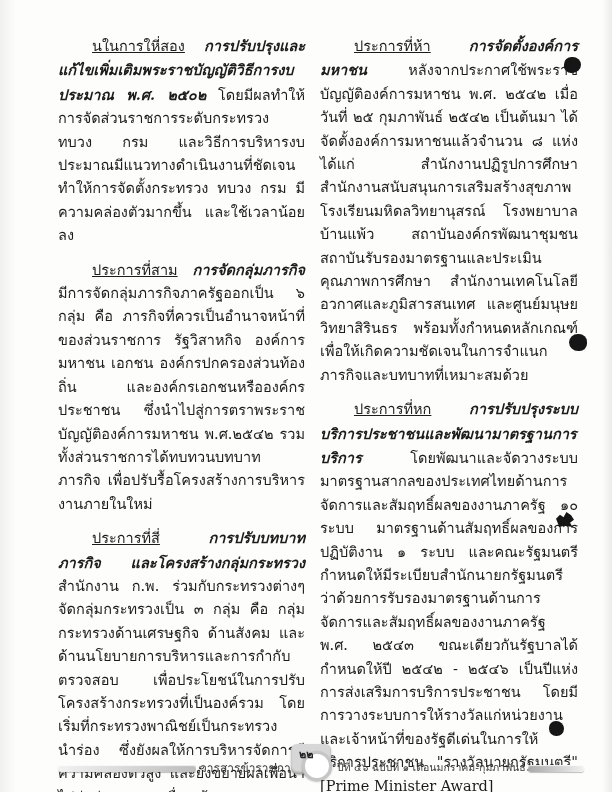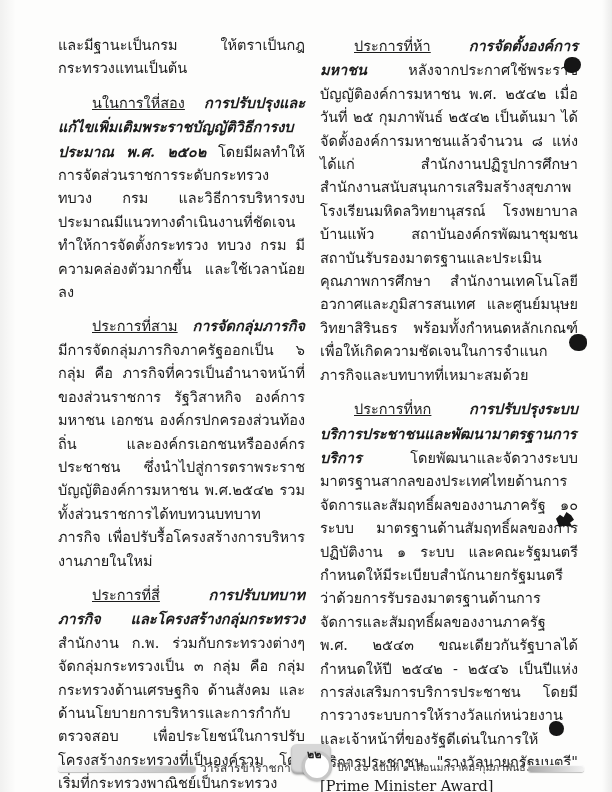--- a/index.html
+++ b/index.html
@@ -83,42 +83,41 @@
     box-shadow:inset 0 -2px 2px rgba(0,0,0,.22), 0 1px 2px rgba(0,0,0,.3);
   }
   .page-badge .ring{
     position:absolute;left:11px;top:7px;
     width:24px;height:24px;border-radius:50%;
     background:#ffffff;
     border:3px solid #c6c6c6;
     box-shadow:0 1px 2px rgba(0,0,0,.25);
   }
   .page-badge .num{
-    position:absolute;left:16px;top:1px;
+    position:absolute;left:8px;top:1px;
     font-size:11px;font-weight:bold;color:#222;
     font-family:"DejaVu Sans",sans-serif;
   }
   
   .ink{position:absolute;background:#161616;}
   .ink1{left:564px;top:57px;width:17px;height:16px;border-radius:48% 52% 55% 45%;}
   .ink2{left:569px;top:334px;width:18px;height:17px;border-radius:52% 48% 45% 55%;}
   .ink3{
     left:556px;top:512px;width:18px;height:15px;
     clip-path:polygon(0% 45%, 22% 18%, 42% 35%, 58% 0%, 84% 22%, 100% 52%, 78% 72%, 92% 100%, 48% 92%, 18% 100%, 8% 68%);
   }
   .ink4{left:549px;top:721px;width:15px;height:15px;border-radius:46% 54% 50% 50%;}
 </style>
 </head>
 <body>
 
 <div class="page">
 
   <div class="columns">
     <div class="col left" id="col-left">
-        <p class="para"><span class="pbody">และมีฐานะเป็นกรม ให้ตราเป็นกฎกระทรวงแทนเป็นต้น</span></p>
         <p class="para indent"><span class="phead">นในการใหี่สอง</span>  <span class="ptitle">การปรับปรุงและแก้ไขเพิ่มเติมพระราชบัญญัติวิธีการงบประมาณ พ.ศ. ๒๕๐๒</span> <span class="pbody">โดยมีผลทำให้การจัดส่วนราชการระดับกระทรวง ทบวง กรม และวิธีการบริหารงบประมาณมีแนวทางดำเนินงานที่ชัดเจน ทำให้การจัดตั้งกระทรวง ทบวง กรม มีความคล่องตัวมากขึ้น และใช้เวลาน้อยลง</span></p>
         <p class="para indent"><span class="phead">ประการที่สาม</span>  <span class="ptitle">การจัดกลุ่มภารกิจ</span> <span class="pbody">มีการจัดกลุ่มภารกิจภาครัฐออกเป็น ๖ กลุ่ม คือ ภารกิจที่ควรเป็นอำนาจหน้าที่ของส่วนราชการ รัฐวิสาหกิจ องค์การมหาชน เอกชน องค์กรปกครองส่วนท้องถิ่น และองค์กรเอกชนหรือองค์กรประชาชน ซึ่งนำไปสู่การตราพระราชบัญญัติองค์การมหาชน พ.ศ.๒๕๔๒ รวมทั้งส่วนราชการได้ทบทวนบทบาท ภารกิจ เพื่อปรับรื้อโครงสร้างการบริหารงานภายในใหม่</span></p>
         <p class="para indent"><span class="phead">ประการที่สี่</span>  <span class="ptitle">การปรับบทบาท ภารกิจ และโครงสร้างกลุ่มกระทรวง</span> <span class="pbody">สำนักงาน ก.พ. ร่วมกับกระทรวงต่างๆ จัดกลุ่มกระทรวงเป็น ๓ กลุ่ม คือ กลุ่มกระทรวงด้านเศรษฐกิจ ด้านสังคม และด้านนโยบายการบริหารและการกำกับตรวจสอบ เพื่อประโยชน์ในการปรับโครงสร้างกระทรวงที่เป็นองค์รวม โดยเริ่มที่กระทรวงพาณิชย์เป็นกระทรวงนำร่อง ซึ่งยังผลให้การบริหารจัดการมีความคล่องตัวสูง และยังขยายผลเพื่อนำไปสู่กลุ่มกระทรวงอื่นๆ ด้วย</span></p>
       </div>
     <div class="col right" id="col-right">
         <p class="para indent"><span class="phead">ประการที่ห้า</span>  <span class="ptitle">การจัดตั้งองค์การมหาชน</span> <span class="pbody">หลังจากประกาศใช้พระราชบัญญัติองค์การมหาชน พ.ศ. ๒๕๔๒ เมื่อวันที่ ๒๕ กุมภาพันธ์ ๒๕๔๒ เป็นต้นมา ได้จัดตั้งองค์การมหาชนแล้วจำนวน ๘ แห่ง ได้แก่ สำนักงานปฏิรูปการศึกษา สำนักงานสนับสนุนการเสริมสร้างสุขภาพ โรงเรียนมหิดลวิทยานุสรณ์ โรงพยาบาลบ้านแพ้ว สถาบันองค์กรพัฒนาชุมชน สถาบันรับรองมาตรฐานและประเมินคุณภาพการศึกษา สำนักงานเทคโนโลยีอวกาศและภูมิสารสนเทศ และศูนย์มนุษยวิทยาสิรินธร พร้อมทั้งกำหนดหลักเกณฑ์เพื่อให้เกิดความชัดเจนในการจำแนกภารกิจและบทบาทที่เหมาะสมด้วย</span></p>
         <p class="para indent"><span class="phead">ประการที่หก</span>  <span class="ptitle">การปรับปรุงระบบบริการประชาชนและพัฒนามาตรฐานการบริการ</span> <span class="pbody">โดยพัฒนาและจัดวางระบบมาตรฐานสากลของประเทศไทยด้านการจัดการและสัมฤทธิ์ผลของงานภาครัฐ ๑๐ ระบบ มาตรฐานด้านสัมฤทธิ์ผลของการปฏิบัติงาน ๑ ระบบ และคณะรัฐมนตรีกำหนดให้มีระเบียบสำนักนายกรัฐมนตรีว่าด้วยการรับรองมาตรฐานด้านการจัดการและสัมฤทธิ์ผลของงานภาครัฐ พ.ศ. ๒๕๔๓ ขณะเดียวกันรัฐบาลได้กำหนดให้ปี ๒๕๔๒ - ๒๕๔๖ เป็นปีแห่งการส่งเสริมการบริการประชาชน โดยมีการวางระบบการให้รางวัลแก่หน่วยงานและเจ้าหน้าที่ของรัฐดีเด่นในการให้บริการประชาชน "รางวัลนายกรัฐมนตรี" [Prime Minister Award]</span></p>
       </div>
   </div>
 

